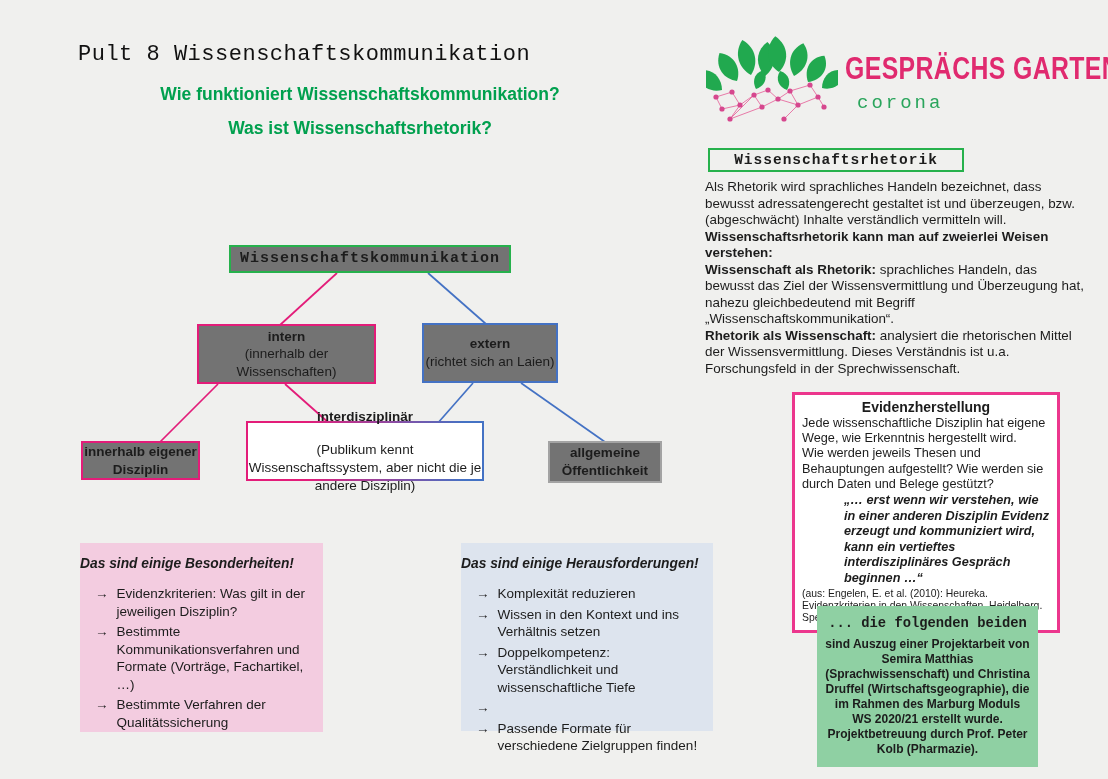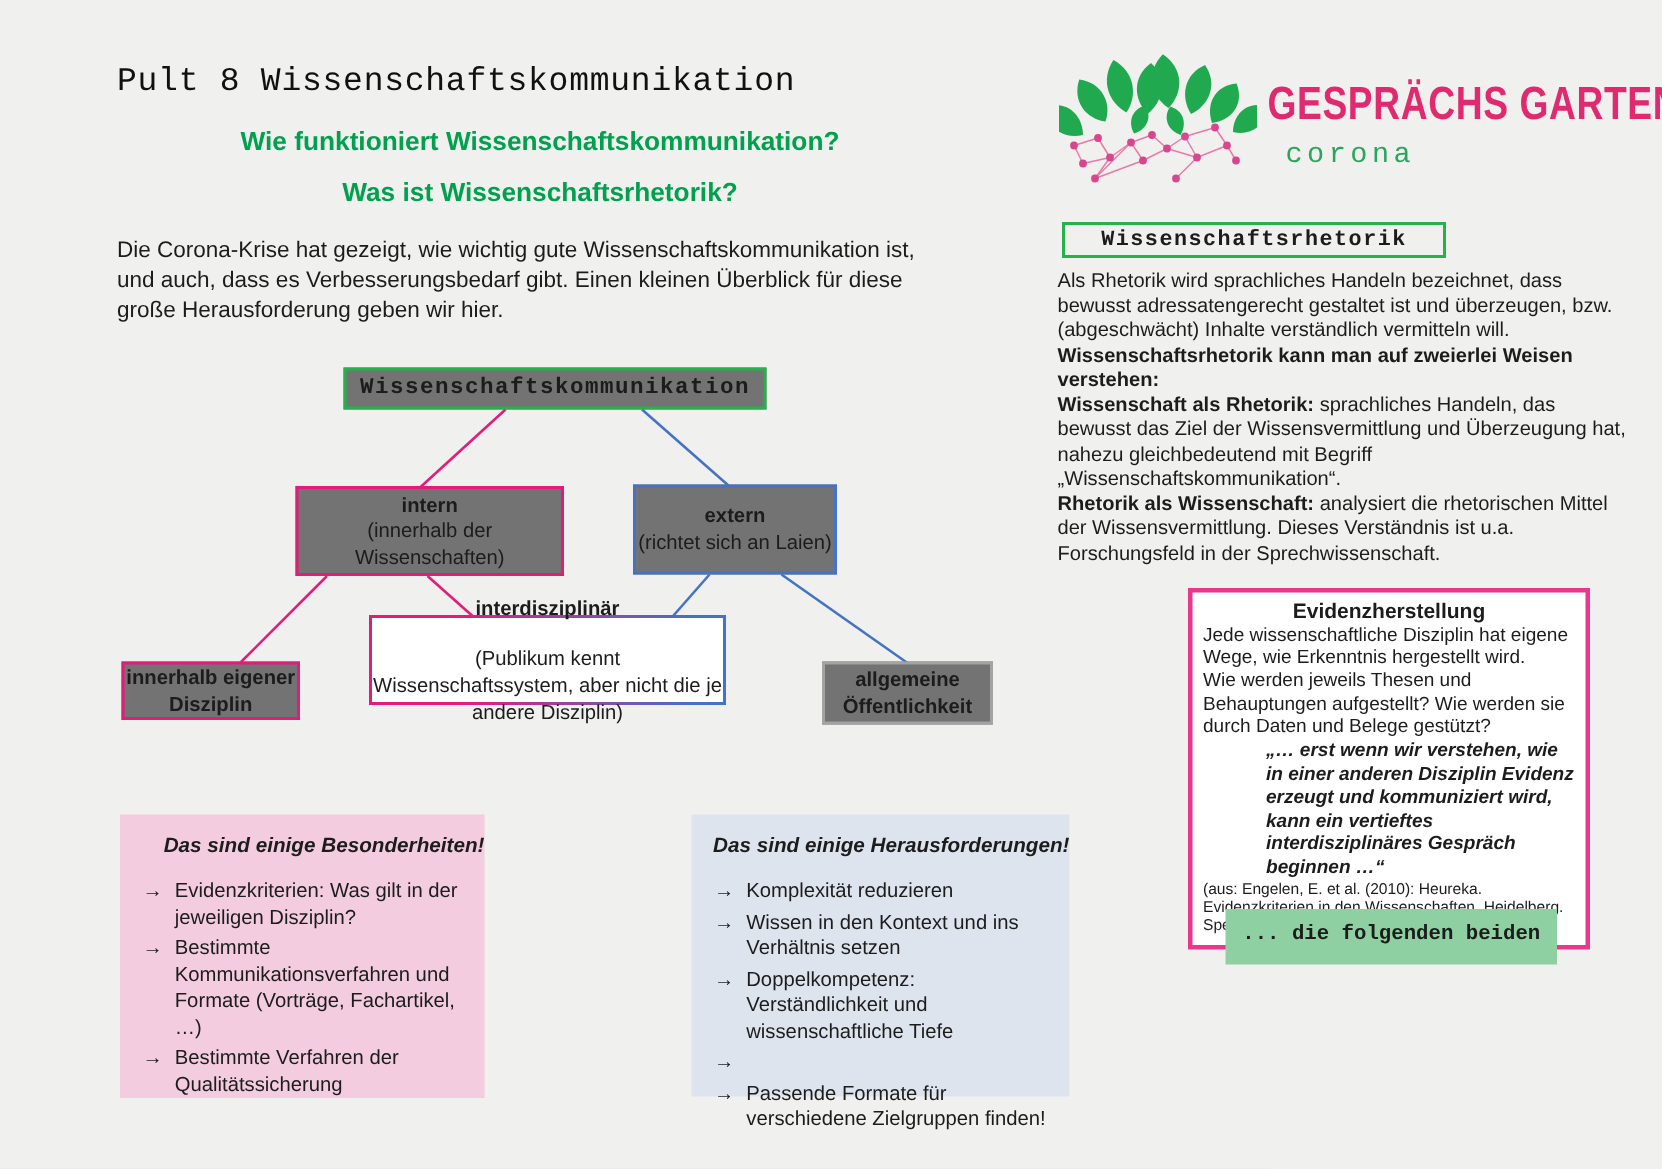--- a/index.html
+++ b/index.html
@@ -18,30 +18,30 @@
   
   .lines-svg{left:0;top:0;width:1108px;height:779px;pointer-events:none;z-index:1;}
   .node{position:absolute;background:#737373;display:flex;flex-direction:column;
         justify-content:center;text-align:center;font-size:13.5px;line-height:1.3;z-index:2;}
   .node .nt{font-weight:bold;}
   .node-root{left:229px;top:245px;width:278px;height:24px;border:2px solid #26b14c;
              font-family:"Liberation Mono",monospace;font-weight:bold;font-size:15px;letter-spacing:1px;}
   .node-intern{left:168px;top:324px;width:175px;height:56px;border:2px solid #e31c79;margin-left:29px;}
   .node-extern{left:422px;top:323px;width:132px;height:56px;border:2px solid #4472c4;}
   .node-eigene{left:81px;top:441px;width:115px;height:35px;border:2px solid #e31c79;font-weight:bold;}
-  .node-inter{left:246px;top:410px;width:234px;height:56px;border:2px solid transparent;
+  .node-inter{left:246px;top:421px;width:234px;height:56px;border:2px solid transparent;
               background:linear-gradient(#fff,#fff) padding-box,
                          linear-gradient(90deg,#e31c79 25%,#4472c4 92%) border-box;gap:16px;}
   .node-allg{left:548px;top:441px;width:110px;height:38px;border:2px solid #a3a3a3;font-weight:bold;}
 
   
   .notebox{position:absolute;z-index:2;}
   .box-pink{left:80px;top:543px;width:243px;height:189px;background:#f3cce0;}
   .box-blue{left:461px;top:543px;width:252px;height:188px;background:#dde4ee;}
-  .notebox .bx-title{font-style:italic;font-weight:bold;font-size:13.8px;text-align:right;padding-top:13px;}
+  .notebox .bx-title{font-style:italic;font-weight:bold;font-size:13.8px;text-align:left;padding-top:13px;}
   .blist{margin-top:14px;padding:0 10px 0 15px;font-size:13.5px;line-height:1.3;}
   .bitem{display:flex;gap:8px;margin-bottom:3px;}
   .arr{flex:0 0 auto;}
 
   
   .logo-svg{left:706px;top:34px;width:132px;height:94px;}
   .logo-name{left:845px;top:51px;font-weight:bold;font-size:31px;color:#e02a6f;
              transform:scaleX(.8);transform-origin:left top;white-space:nowrap;letter-spacing:.5px;}
   .logo-sub{left:857px;top:92px;font-family:"Liberation Mono",monospace;font-size:19px;
             letter-spacing:3px;color:#2aa55c;}
@@ -65,21 +65,20 @@
 </head>
 <body>
 
 <div class="canvas">
 
   <div class="abs main-title">Pult 8 Wissenschaftskommunikation</div>
   <div class="abs questions">
     <div class="question">Wie funktioniert Wissenschaftskommunikation?</div>
     <div class="question">Was ist Wissenschaftsrhetorik?</div>
   </div>
-  <div class="abs intro">Die Corona-Krise hat gezeigt, wie wichtig gute Wissenschaftskommunikation ist, und auch, dass es Verbesserungsbedarf gibt. Einen kleinen Überblick für diese große Herausforderung geben wir hier.</div>
 
   <svg class="abs lines-svg" viewBox="0 0 1108 779">
     <line x1="337" y1="273" x2="280" y2="325" stroke="#e31c79" stroke-width="1.7"></line>
     <line x1="428" y1="273" x2="486" y2="324" stroke="#4472c4" stroke-width="1.7"></line>
     <line x1="218" y1="384" x2="160" y2="442" stroke="#e31c79" stroke-width="1.7"></line>
     <line x1="285" y1="384" x2="330" y2="424" stroke="#e31c79" stroke-width="1.7"></line>
     <line x1="473" y1="383" x2="437" y2="424" stroke="#4472c4" stroke-width="1.7"></line>
     <line x1="521" y1="383" x2="605" y2="442" stroke="#4472c4" stroke-width="1.7"></line>
   </svg>
 
@@ -217,15 +216,16 @@
     <div class="ev-body" style="white-space:pre-line">Jede wissenschaftliche Disziplin hat eigene Wege, wie Erkenntnis hergestellt wird.
 Wie werden jeweils Thesen und Behauptungen aufgestellt? Wie werden sie durch Daten und Belege gestützt?</div>
     <div class="ev-quote">„… erst wenn wir verstehen, wie in einer anderen Disziplin Evidenz erzeugt und  kommuniziert wird, kann  ein vertieftes interdisziplinäres Gespräch beginnen …“</div>
     <div class="ev-cite">(aus: Engelen, E. et al. (2010): Heureka. Evidenzkriterien in den Wissenschaften. Heidelberg. Spektrum Verlag, S.12)</div>
   </div>
 
   <div class="abs credits">
     <div class="cr-title">
       <div>... die folgenden beiden</div>
     </div>
+    <div class="cr-body">sind Auszug einer Projektarbeit von Semira Matthias (Sprachwissenschaft) und Christina Druffel (Wirtschaftsgeographie), die  im Rahmen des Marburg Moduls WS 2020/21 erstellt wurde. Projektbetreuung durch Prof.  Peter Kolb (Pharmazie).</div>
   </div>
 
 </div>
 
 </body></html>

